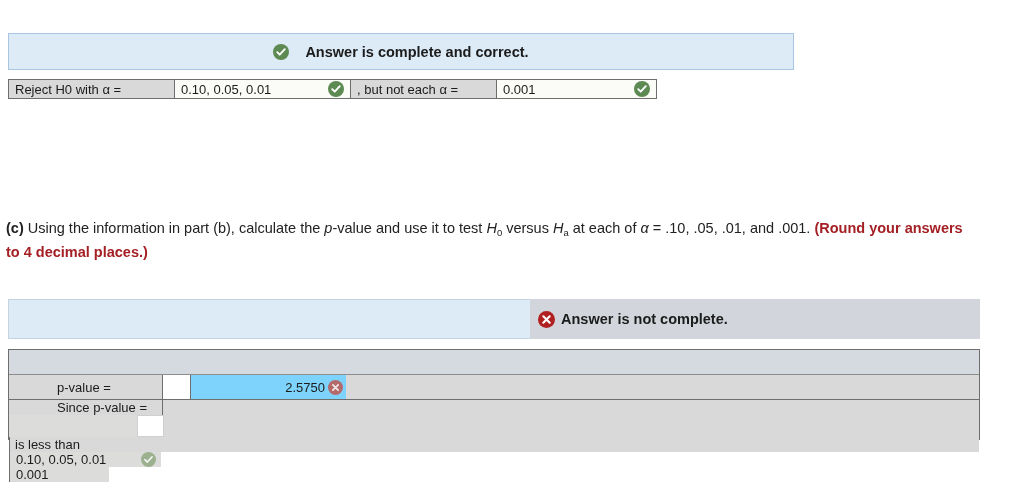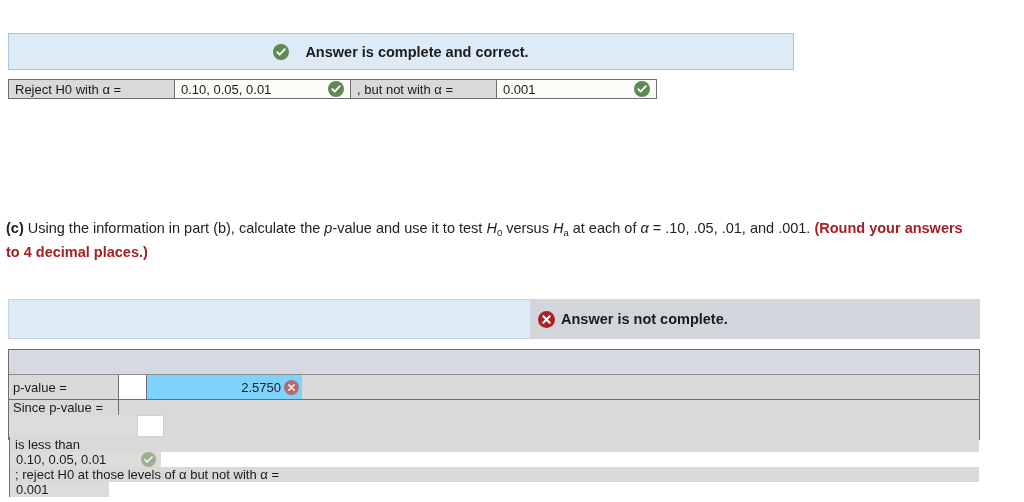--- a/index.html
+++ b/index.html
@@ -141,20 +141,21 @@
   .lbl-col {
     width: 110px;
     background: #d9d9d9;
     border-right: 1px solid #6e6e6e;
     box-sizing: border-box;
     display: flex;
     align-items: center;
     padding-left: 4px;
     line-height: 15px;
     white-space: normal;
+    margin-left: 44px;
   }
   .in-sm {
     width: 28px;
     background: #ffffff;
     border-right: 1px solid #6e6e6e;
     box-sizing: border-box;
   }
   .val-col {
     width: 155px;
     background: #7dd3fc;
@@ -240,21 +241,21 @@
   <div class="cell cell-label" style="width:166px;">Reject H0 with α =</div>
   <div class="cell cell-answer" style="width:176px;">
     <span class="cell-answer-val">0.10, 0.05, 0.01</span>
     <span class="icon-circle">
       <svg width="16" height="16" viewBox="0 0 16 16" aria-hidden="true">
         <circle cx="8" cy="8" r="8" fill="#5c8a52"></circle>
         <path d="M4.2 8.2 L6.7 10.7 L11.8 5.2" stroke="#ffffff" stroke-width="1.9" fill="none" stroke-linecap="round" stroke-linejoin="round"></path>
       </svg>
     </span>
   </div>
-  <div class="cell cell-label" style="width:146px;">, but not with α =</div>
+  <div class="cell cell-label" style="width:146px;">, but not each α =</div>
   <div class="cell cell-answer" style="width:159px;border-right:none;">
     <span class="cell-answer-val">0.001</span>
     <span class="icon-circle">
       <svg width="16" height="16" viewBox="0 0 16 16" aria-hidden="true">
         <circle cx="8" cy="8" r="8" fill="#5c8a52"></circle>
         <path d="M4.2 8.2 L6.7 10.7 L11.8 5.2" stroke="#ffffff" stroke-width="1.9" fill="none" stroke-linecap="round" stroke-linejoin="round"></path>
       </svg>
     </span>
   </div>
 </div>
@@ -305,20 +306,19 @@
     <div class="in-sm2"></div>
     <div class="opt-col" style="width:152px;">
       <span>0.10, 0.05, 0.01</span>
       <span class="icon-circle" style="width:15px;height:15px;">
         <svg width="15" height="15" viewBox="0 0 16 16" aria-hidden="true">
           <circle cx="8" cy="8" r="8" fill="#9bb08f"></circle>
           <path d="M4.2 8.2 L6.7 10.7 L11.8 5.2" stroke="#f0f4ee" stroke-width="1.8" fill="none" stroke-linecap="round" stroke-linejoin="round"></path>
         </svg>
       </span>
     </div>
-    <div class="txt-col" style="flex:1 1 auto;">; reject H0 at those levels of α but not with α =</div>
     <div class="in-sm2"></div>
     <div class="opt-col" style="width:100px;justify-content:flex-start;">
       <span>0.001</span>
     </div>
   </div>
 
 </div>
 
 </body></html>

